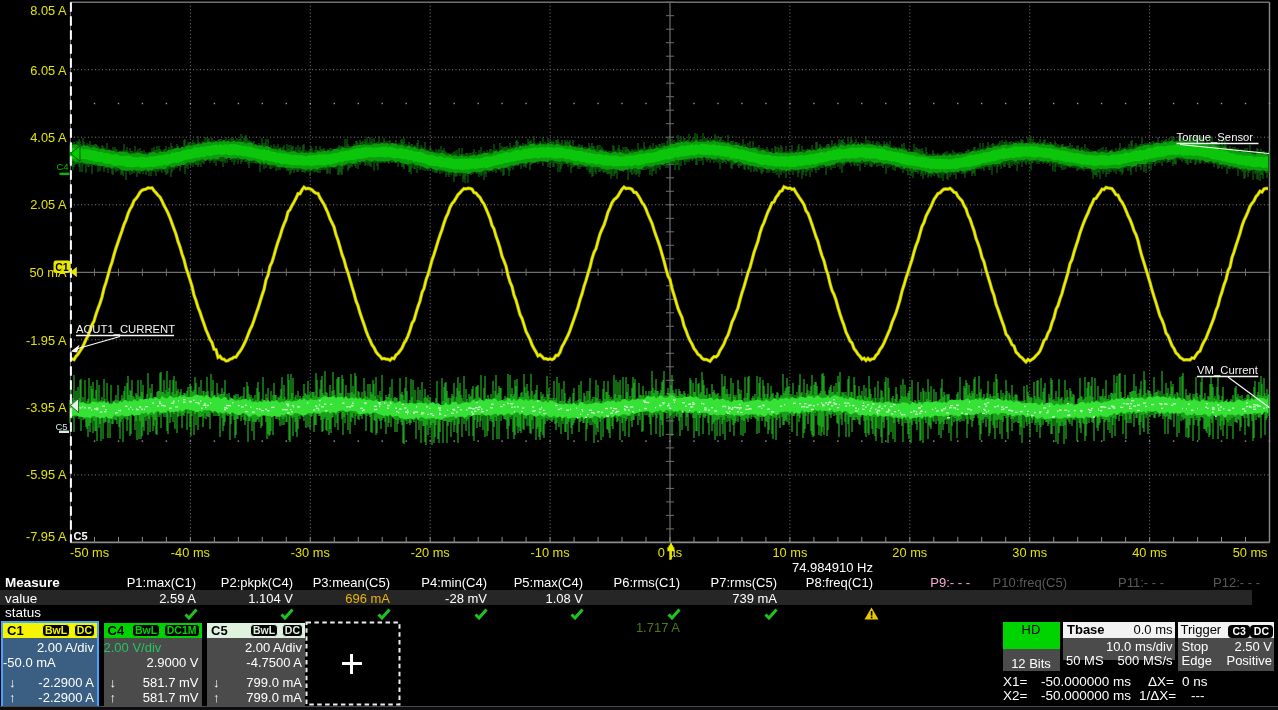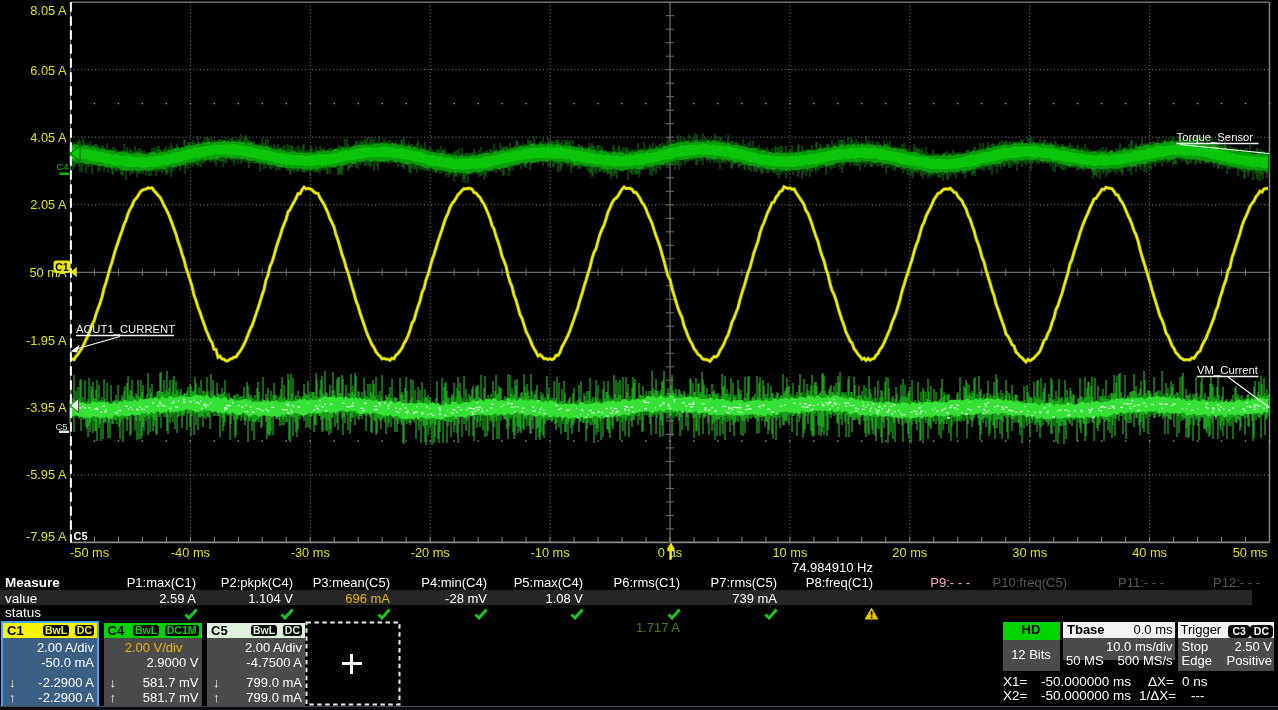--- a/index.html
+++ b/index.html
@@ -727,50 +727,50 @@
     </svg></div>
 <div style="position:absolute;left:864px;top:605.5px"><svg width="15" height="13" viewBox="0 0 15 13">
       <polygon points="7.5,0.5 14.5,12.5 0.5,12.5" fill="#e8c800"></polygon>
       <rect x="6.8" y="4" width="1.6" height="4.6" fill="#000"></rect>
       <rect x="6.8" y="9.6" width="1.6" height="1.7" fill="#000"></rect>
     </svg></div>
 <div style="position:absolute;left:1px;top:620.5px;width:98px;height:87px;border:2px solid #43a5ff;box-sizing:border-box;background:#3a5f82">
     <div style="height:15.5px;background:#f5f500;color:#000;font-size:13px;font-weight:bold;padding-left:4px;position:relative">C1<span style="position:absolute;right:2px;top:0.5px"><span style="display:inline-block;background:#000;color:#f5f500;border:1.4px solid #f5f500;border-radius:4px;font-size:10.5px;font-weight:bold;line-height:11px;padding:0 2px;vertical-align:1px">BwL</span> <span style="display:inline-block;background:#000;color:#f5f500;border:1.4px solid #f5f500;border-radius:4px;font-size:10.5px;font-weight:bold;line-height:11px;padding:0 2px;vertical-align:1px">DC</span></span></div>
     <div style="padding-top:1.5px">
       <div style="text-align:right;padding-right:3px;font-size:13px;color:#fff;height:15px;line-height:15px">2.00 A/div</div>
-      <div style="text-align:right;padding-right:3px;font-size:13px;color:#fff;height:15px;line-height:15px">-50.0 mA</div>
+      <div style="text-align:left;padding-right:3px;font-size:13px;color:#fff;height:15px;line-height:15px">-50.0 mA</div>
       <div style="text-align:right;padding-right:3px;font-size:13px;color:#fff;height:15px;line-height:15px;margin-top:5px;position:relative"><span style="position:absolute;left:6px">↓</span>-2.2900 A</div>
       <div style="text-align:right;padding-right:3px;font-size:13px;color:#fff;height:15px;line-height:15px;position:relative"><span style="position:absolute;left:6px">↑</span>-2.2900 A</div>
     </div>
   </div>
 <div style="position:absolute;left:103.5px;top:622.5px;width:98px;height:83px;box-sizing:border-box;background:#4b4b4b">
     <div style="height:15.5px;background:#00d400;color:#000;font-size:13px;font-weight:bold;padding-left:4px;position:relative">C4<span style="position:absolute;right:2px;top:0.5px"><span style="display:inline-block;background:#000;color:#00d400;border:1.4px solid #00d400;border-radius:4px;font-size:10.5px;font-weight:bold;line-height:11px;padding:0 2px;vertical-align:1px">BwL</span> <span style="display:inline-block;background:#000;color:#00d400;border:1.4px solid #00d400;border-radius:4px;font-size:10.5px;font-weight:bold;line-height:11px;padding:0 2px;vertical-align:1px">DC1M</span></span></div>
     <div style="padding-top:1.5px">
-      <div style="text-align:right;padding-right:19px;font-size:13px;color:#eab308;height:15px;line-height:15px">2.00 V/div</div>
+      <div style="padding-right:19px;font-size:13px;color:#22c55e;height:15px;line-height:15px">2.00 V/div</div>
       <div style="text-align:right;padding-right:3px;font-size:13px;color:#fff;height:15px;line-height:15px">2.9000 V</div>
       <div style="text-align:right;padding-right:3px;font-size:13px;color:#fff;height:15px;line-height:15px;margin-top:5px;position:relative"><span style="position:absolute;left:6px">↓</span>581.7 mV</div>
       <div style="text-align:right;padding-right:3px;font-size:13px;color:#fff;height:15px;line-height:15px;position:relative"><span style="position:absolute;left:6px">↑</span>581.7 mV</div>
     </div>
   </div>
 <div style="position:absolute;left:207px;top:622.5px;width:98px;height:83px;box-sizing:border-box;background:#4b4b4b">
     <div style="height:15.5px;background:#def2de;color:#000;font-size:13px;font-weight:bold;padding-left:4px;position:relative">C5<span style="position:absolute;right:2px;top:0.5px"><span style="display:inline-block;background:#000;color:#def2de;border:1.4px solid #def2de;border-radius:4px;font-size:10.5px;font-weight:bold;line-height:11px;padding:0 2px;vertical-align:1px">BwL</span> <span style="display:inline-block;background:#000;color:#def2de;border:1.4px solid #def2de;border-radius:4px;font-size:10.5px;font-weight:bold;line-height:11px;padding:0 2px;vertical-align:1px">DC</span></span></div>
     <div style="padding-top:1.5px">
       <div style="text-align:right;padding-right:3px;font-size:13px;color:#fff;height:15px;line-height:15px">2.00 A/div</div>
       <div style="text-align:right;padding-right:3px;font-size:13px;color:#fff;height:15px;line-height:15px">-4.7500 A</div>
       <div style="text-align:right;padding-right:3px;font-size:13px;color:#fff;height:15px;line-height:15px;margin-top:5px;position:relative"><span style="position:absolute;left:6px">↓</span>799.0 mA</div>
       <div style="text-align:right;padding-right:3px;font-size:13px;color:#fff;height:15px;line-height:15px;position:relative"><span style="position:absolute;left:6px">↑</span>799.0 mA</div>
     </div>
   </div>
 <svg style="position:absolute;left:305px;top:621px" width="96" height="85">
     <rect x="1.5" y="1.5" width="93" height="82" fill="none" stroke="#ececec" stroke-width="2" stroke-dasharray="4.5 3.4"></rect>
   </svg>
 <div style="position:absolute;left:342px;top:662.3px;width:19.5px;height:2.8px;background:#fff"></div>
 <div style="position:absolute;left:350.3px;top:654px;width:2.8px;height:19.5px;background:#fff"></div>
 <div style="position:absolute;left:1002.5px;top:622px;width:57px;height:49px;background:#4b4b4b">
-    <div style="height:18px;background:#00d400;color:#000;font-size:13px;font-weight:bold;text-align:center">HD</div>
+    <div style="height:27px;background:#00d400;color:#000;font-size:13px;font-weight:normal;text-align:center">HD</div>
     <div style="font-size:13px;color:#fff;text-align:center;margin-top:7px">12 Bits</div>
   </div>
 <div style="position:absolute;left:1063px;top:622px;width:111.5px;height:38px;background:#4b4b4b">
     <div style="height:15.5px;background:#f2f2f2;color:#000;font-size:13px;position:relative"><span style="font-weight:bold;padding-left:4px">Tbase</span><span style="position:absolute;right:2px">0.0 ms</span></div>
     <div style="font-size:13px;color:#fff;text-align:right;padding-right:2px;margin-top:2px;height:14px;line-height:14px">10.0 ms/div</div>
     <div style="font-size:13px;color:#fff;height:14px;line-height:14px;position:relative">
       <span style="position:absolute;left:3px">50 MS</span>
       <span style="position:absolute;right:2px">500 MS/s</span>
     </div>
   </div>

